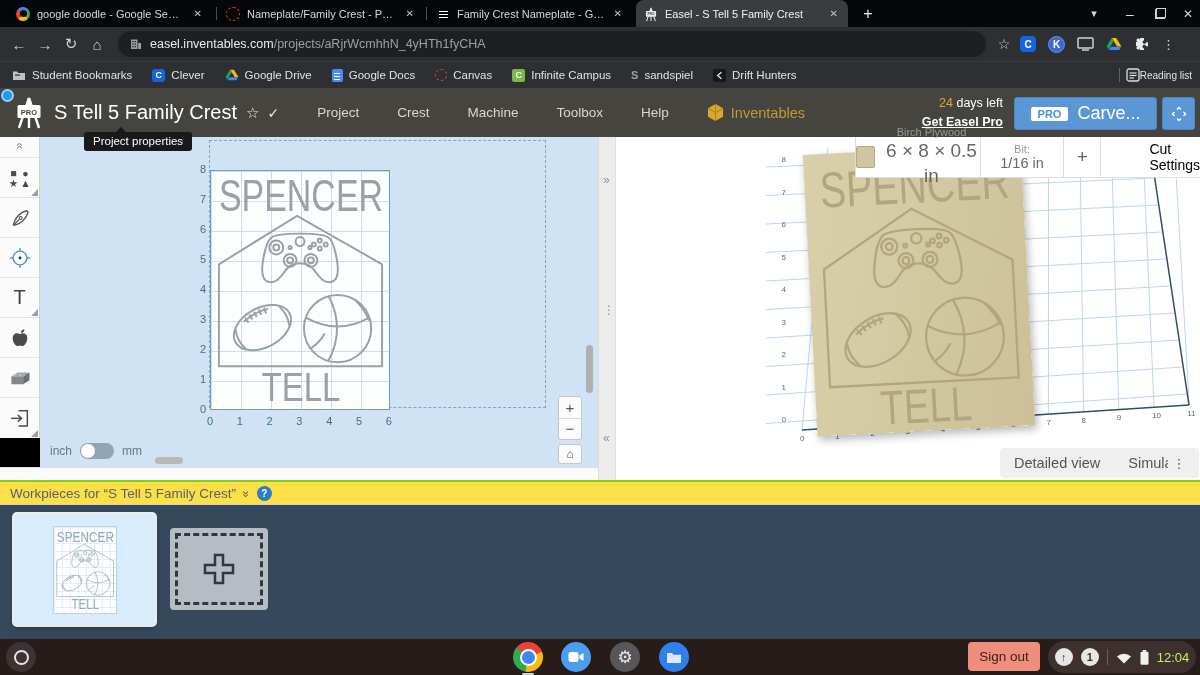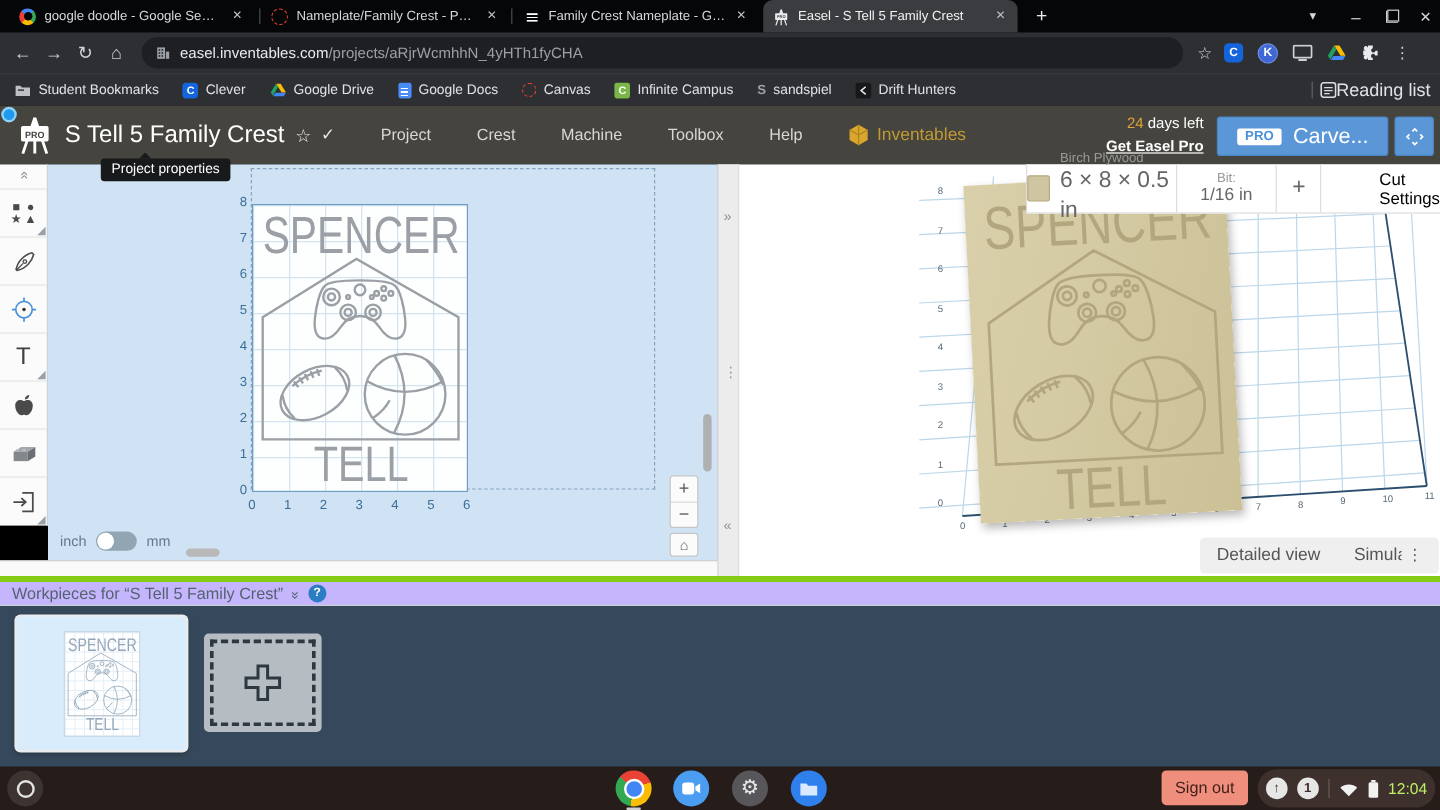--- a/index.html
+++ b/index.html
@@ -39,21 +39,21 @@
   .ic-clever { width:16px; height:16px; border-radius:4px; background:#1464dc; color:#fff; font-weight:bold; font-size:10px; display:flex; align-items:center; justify-content:center; }
   .ic-kami { width:17px; height:17px; border-radius:50%; background:#3f67d6; color:#fff; font-weight:bold; font-size:10px; display:flex; align-items:center; justify-content:center; border:1.5px solid #6e8de0;}
 
   
   .bookmarks { position:absolute; left:0; top:61px; width:1200px; height:27px; background:#2e2f33; display:flex; align-items:center; gap:20px; padding:0 12px; border-top:1px solid #3a3b3e; }
   .bm { display:flex; align-items:center; gap:6px; color:#e0e2e5; font-size:11.5px; white-space:nowrap; }
   .ic-ic { width:13px; height:13px; border-radius:2px; background:#7ab648; color:#fff; font-weight:bold; font-size:9px; display:flex; align-items:center; justify-content:center; }
   .ic-clever.sm { width:13px; height:13px; font-size:9px; border-radius:3px; }
   .ic-sand { color:#9aa0a6; font-size:11px; font-weight:bold; }
   .ic-drift { width:13px; height:13px; border-radius:2px; background:#17181a; display:flex; align-items:center; justify-content:center; }
-  .bm-right { position:absolute; right:8px; display:flex; align-items:center; gap:0; color:#e0e2e5; font-size:15px; }
+  .bm-right { position:absolute; right:8px; display:flex; align-items:center; gap:0; color:#e0e2e5; font-size:10px; }
   .bm-div { width:1px; height:14px; background:#5f6368; margin-right:6px; }
 
   
   .eheader { position:absolute; left:0; top:88px; width:1200px; height:49px; background:#45443e; display:flex; align-items:center; }
   .blue-dot { position:absolute; left:1px; top:89px; width:13px; height:13px; border-radius:50%; background:#1e9bf0; border:2px solid #8fd2f7; z-index:5; }
   .elogo { margin-left:14px; flex:0 0 auto; }
   .etitle { color:#fff; font-size:20px; font-weight:400; margin-left:10px; white-space:nowrap; }
   .estar { color:#e8e8e4; font-size:15px; margin-left:9px; }
   .echeck { color:#e8e8e4; font-size:14px; margin-left:8px; }
   .emenu { color:#d8d7d2; font-size:13.5px; margin-left:38px; }
@@ -103,34 +103,34 @@
   .pv-wrap { position:absolute; left:18px; top:0; width:584px; height:343px; overflow:hidden; }
   .pvx { position:absolute; left:calc(184px + var(--i)*35.2px); top:calc(297px - var(--i)*2.3px); font-size:8px; color:#5a6a76; }
   .pvy { position:absolute; left:156px; width:14px; text-align:right; top:calc(18px + var(--i)*32.5px); font-size:8px; color:#5a6a76; }
   .plywood { position:absolute; left:194px; top:12px; width:218px; height:282px; background:linear-gradient(105deg,#d9d0ab 0%,#d2c8a0 55%,#cbc096 100%); transform:rotate(-3deg); box-shadow:2px 4px 8px rgba(0,0,0,.28); }
   .plywood .design { inset:8px 6px; width:auto; height:auto; }
   .matbar { position:absolute; left:257px; top:0; width:345px; height:41px; background:#fff; border-bottom:1px solid #ddd; border-left:1px solid #ddd; display:flex; }
   .matsec { display:flex; align-items:center; justify-content:center; border-right:1px solid #ddd; }
   .matsec:last-child { border-right:none; }
   .matsec.s1 { width:128px; gap:8px; }
   .swatch { width:22px; height:22px; background:#cfc5a0; border:1px solid #b3a87f; border-radius:2px; }
-  .matname { font-size:11px; color:#999; line-height:1.3; text-align:left; }
+  .matname { font-size:11px; color:#999; line-height:1.3; text-align:center; }
   .matdims { font-size:19px; color:#666; }
   .matsec.s2 { width:86px; flex-direction:column; }
   .bitlbl { font-size:11px; color:#999; } .bitval { font-size:14.5px; color:#666; }
   .matsec.s3 { width:38px; font-size:19px; color:#666; }
   .matsec.s4 { flex:1; font-size:14px; color:#000000;margin-left:48px; }
   .pvbtns { position:absolute; left:402px; top:311px; height:30px; background:#efefef; border-radius:4px; display:flex; align-items:center; }
   .pvbtns span { padding:0 14px; font-size:14.5px; color:#555; }
   .pvdots { position:absolute; left:570px; top:313px; width:22px; height:26px; background:#efefef; border-radius:4px; display:flex; align-items:center; justify-content:center; color:#555; font-size:13px; }
 
   
   .lstrip { position:absolute; left:0; top:467px; width:598px; height:13px; background:#fafafa; border-top:1px solid #e2e2e2; }
   .handle { position:absolute; left:155px; top:-11px; width:28px; height:7px; border-radius:4px; background:#b9b9b9; }
-  .wph { position:absolute; left:0; top:480px; width:1200px; height:25px; background:#c4b5fd; border-top:5px solid #84cc16; border-bottom:1px solid #ccd1d5; display:flex; align-items:center; gap:8px; padding-left:10px; color:#54636f; font-size:13.5px; }
+  .wph { position:absolute; left:0; top:480px; width:1200px; height:25px; background:#fde047; border-top:2px solid #84cc16; border-bottom:1px solid #ccd1d5; display:flex; align-items:center; gap:8px; padding-left:10px; color:#54636f; font-size:13.5px; }
   .wph .chev { display:inline-block; transform:rotate(90deg); color:#54636f; font-size:12px; letter-spacing:-2px; }
   .wph .help { width:15px; height:15px; border-radius:50%; background:#2d7dc5; color:#fff; font-size:10px; font-weight:bold; display:flex; align-items:center; justify-content:center; }
   .wparea { position:absolute; left:0; top:505px; width:1200px; height:134px; background:#36495c; }
   .thumb1 { position:absolute; left:14px; top:9px; width:141px; height:111px; background:#d9ecfc; border-radius:3px; box-shadow:0 0 0 2px rgba(255,255,255,.9),0 2px 6px rgba(0,0,0,.4); display:flex; align-items:center; justify-content:center; }
   .minipaper { position:relative; width:64px; height:88px; background:#fff; border:1px solid #bdd2e2;
      background-image:linear-gradient(to right,#e3eef7 1px,transparent 1px),linear-gradient(to bottom,#e3eef7 1px,transparent 1px); background-size:8px 8px; }
   .thumb2 { position:absolute; left:170px; top:23px; width:98px; height:82px; background:#b6bdc2; border-radius:4px; display:flex; align-items:center; justify-content:center; }
   .thumb2::before { content:""; position:absolute; inset:5px; border:3px dashed #2f3840; }
 
   

